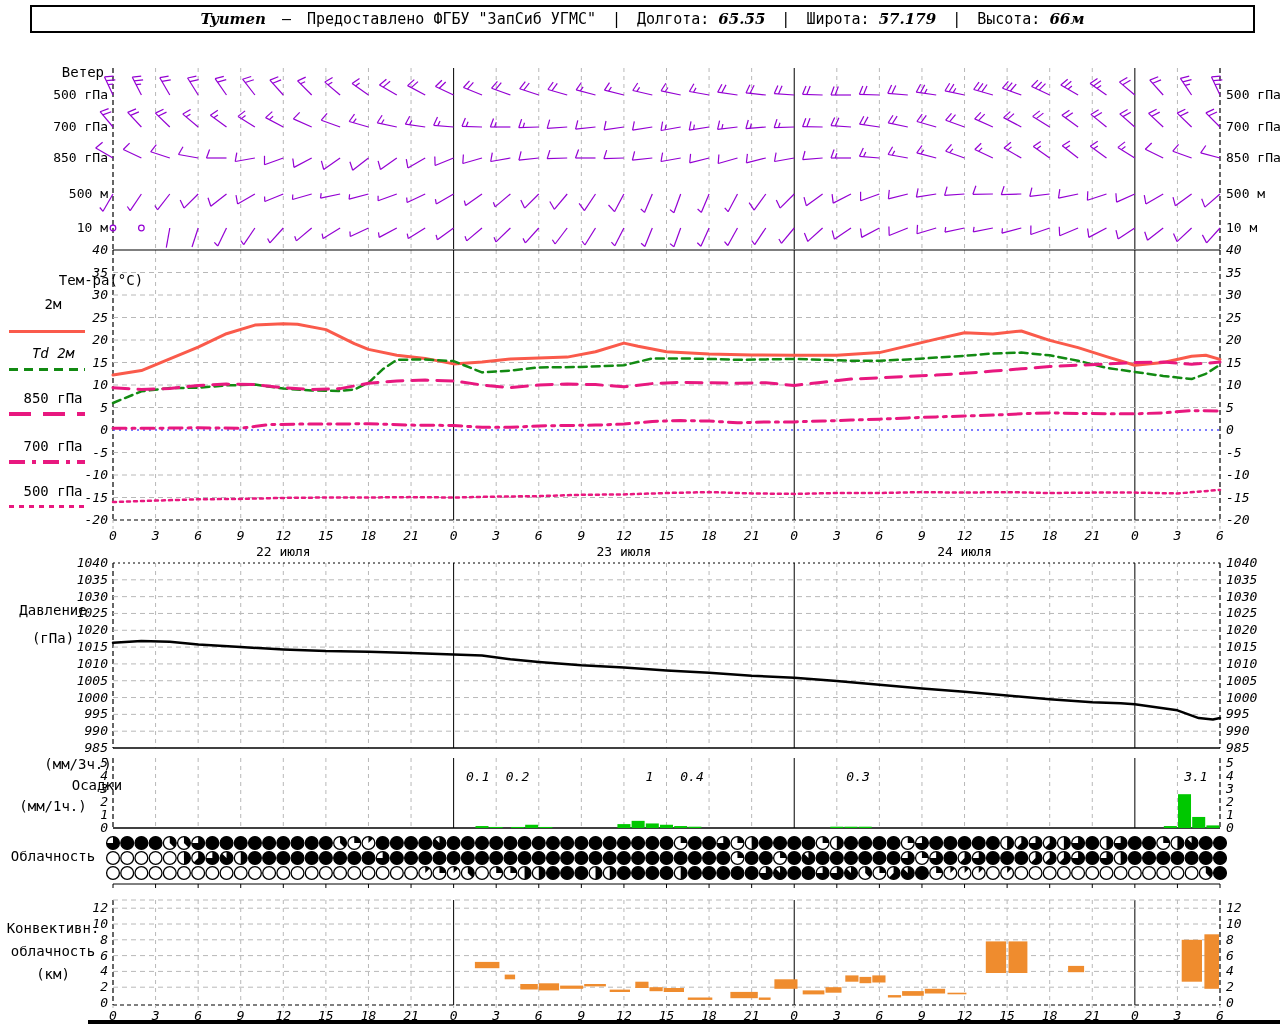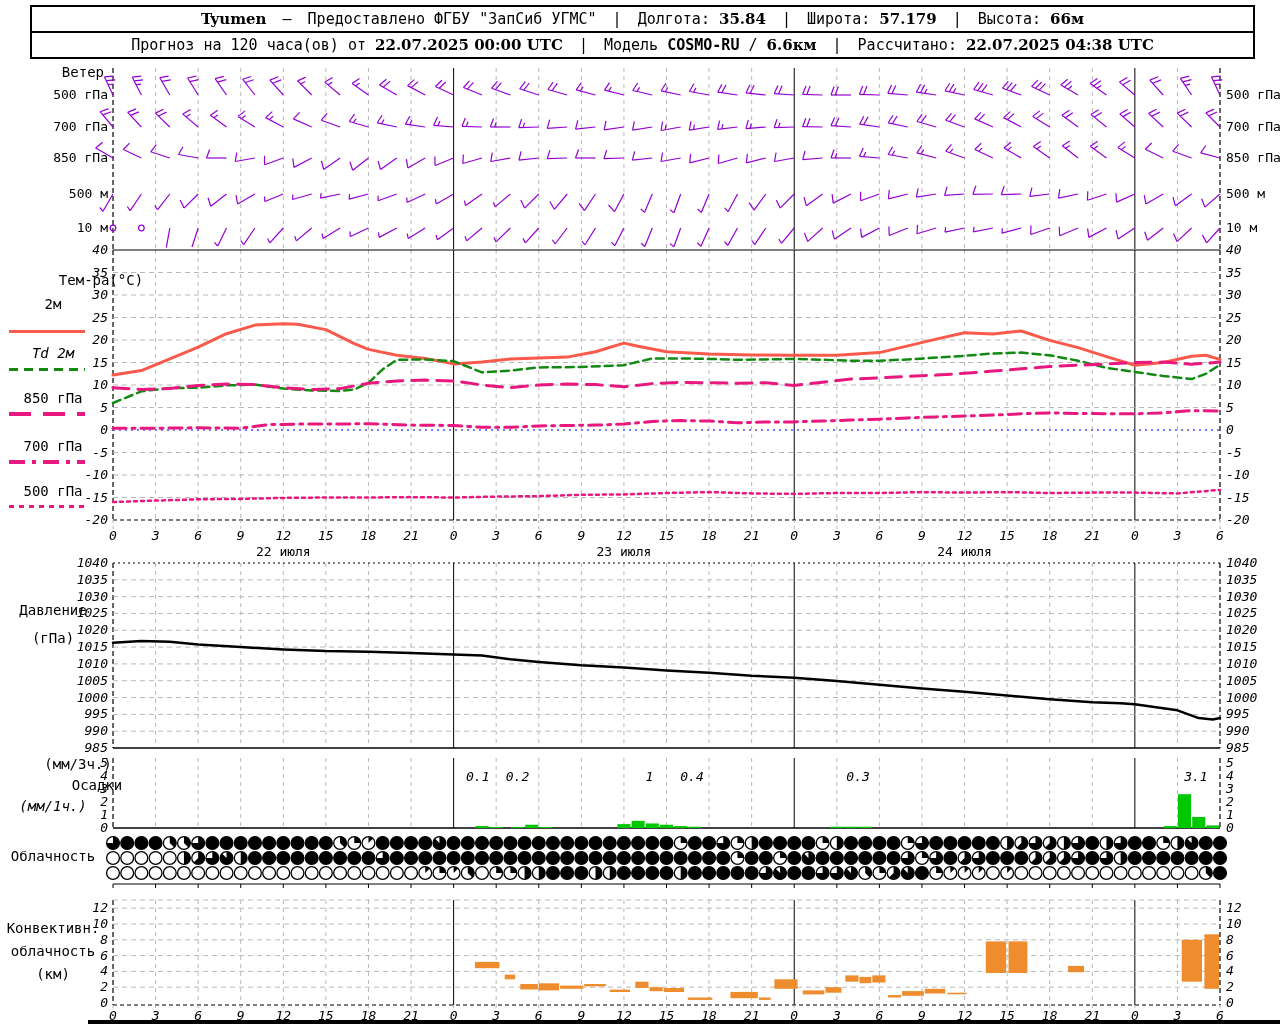--- a/index.html
+++ b/index.html
@@ -2,21 +2,21 @@
 <html><head>
 <meta charset="utf-8">
 <style>
   html,body{margin:0;padding:0;background:#fff;}
   #page{position:relative;width:1280px;height:1024px;background:#fff;overflow:hidden;
         font-family:"DejaVu Sans Mono",monospace;color:#000;}
   
   #hdr{position:absolute;left:30px;top:5px;width:1221px;border:2px solid #000;}
   .hrow{height:24px;line-height:24px;text-align:center;font-size:15px;white-space:nowrap;}
   .hrow+.hrow{border-top:2px solid #000;}
-  .v{font-weight:bold;font-family:"DejaVu Serif",serif;}
+  .v{font-style:italic;font-weight:bold;font-family:"DejaVu Serif",serif;}
   .bm{font-weight:bold;}
   .dv{margin:0 7px;}
   
   .lab{position:absolute;font-size:14px;white-space:nowrap;}
   .ctr{left:0;width:106px;text-align:center;}
   .rgt{left:0;width:104px;text-align:right;}
   
   .ls{position:absolute;left:9px;width:76px;height:4px;}
   .ls-2m{background:#fa5a4b;height:3px;}
   .ls-td{background:repeating-linear-gradient(90deg,#128a12 0 9px,transparent 9px 15px);height:3px;}
@@ -33,39 +33,27 @@
 
 <div id="page">
 
   <div id="hdr">
     <div class="hrow">
       <span class="v">Tyumen</span>
       <span class="dv">—</span>
       <span>Предоставлено ФГБУ "ЗапСиб УГМС"</span>
       <span class="dv">|</span>
       <span>Долгота:</span>
-      <span class="v">35.84</span>
+      <span class="v">65.55</span>
       <span class="dv">|</span>
       <span>Широта:</span>
       <span class="v">57.179</span>
       <span class="dv">|</span>
       <span>Высота:</span>
       <span class="v">66м</span>
-    </div>
-    <div class="hrow">
-      <span>Прогноз на 120 часа(ов) от</span>
-      <span class="v">22.07.2025 00:00 UTC</span>
-      <span class="dv">|</span>
-      <span>Модель</span>
-      <span class="bm">COSMO-RU</span>
-      <span>/</span>
-      <span class="v">6.6км</span>
-      <span class="dv">|</span>
-      <span>Рассчитано:</span>
-      <span class="v">22.07.2025 04:38 UTC</span>
     </div>
   </div>
 
   <div class="lab rgt" style="top:64px;">Ветер</div>
 
   <div class="lab ctr" style="top:272px;padding-left:48px;">Тем-ра(°C)</div>
   <div class="lab ctr" style="top:296px;">2м</div>
   <div class="ls ls-2m" style="top:330px;"></div>
   <div class="lab ctr" style="top:345px;font-style:italic;">Td 2м</div>
   <div class="ls ls-td" style="top:368px;"></div>
@@ -74,21 +62,21 @@
   <div class="lab ctr" style="top:438px;">700 гПа</div>
   <div class="ls ls-700" style="top:460px;"></div>
   <div class="lab ctr" style="top:483px;">500 гПа</div>
   <div class="ls ls-500" style="top:505px;"></div>
 
   <div class="lab ctr" style="top:602px;">Давление</div>
   <div class="lab ctr" style="top:630px;">(гПа)</div>
 
   <div class="lab ctr" style="top:756px;padding-left:25px;">(мм/3ч.)</div>
   <div class="lab ctr" style="top:777px;margin-left:44px;">Осадки</div>
-  <div class="lab ctr" style="top:798px;font-style:italic;">(мм/1ч.)</div>
+  <div class="lab ctr" style="top:798px;">(мм/1ч.)</div>
 
   <div class="lab ctr" style="top:848px;">Облачность</div>
 
   <div class="lab ctr" style="top:920px;">Конвективн.</div>
   <div class="lab ctr" style="top:943px;">облачность</div>
   <div class="lab ctr" style="top:966px;">(км)</div>
 
   <svg id="cv" width="1280" height="1024" viewBox="0 0 1280 1024">
       <line x1="113" y1="68" x2="113" y2="249" stroke="#000" stroke-width="1.2" stroke-dasharray="5 3"></line>
       <line x1="155.57692307692307" y1="68" x2="155.57692307692307" y2="249" stroke="#b8b8b8" stroke-width="1" stroke-dasharray="4 4"></line>

